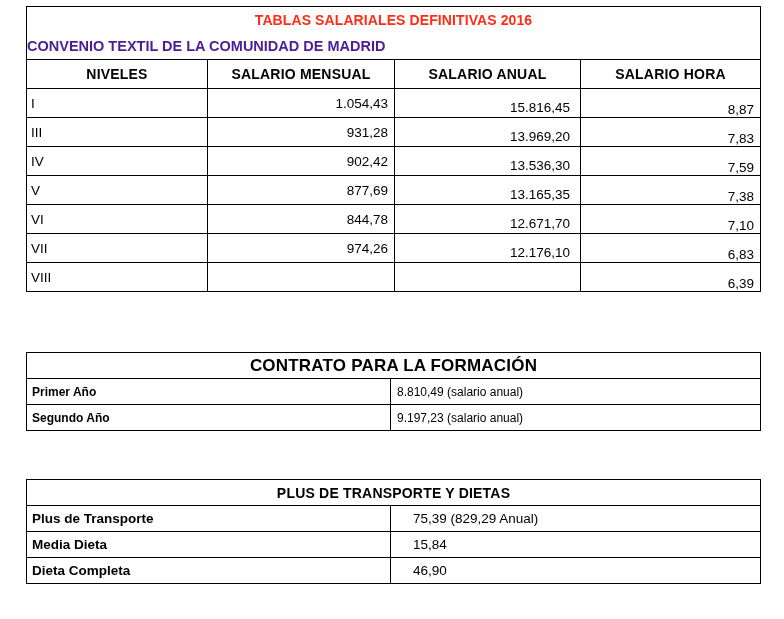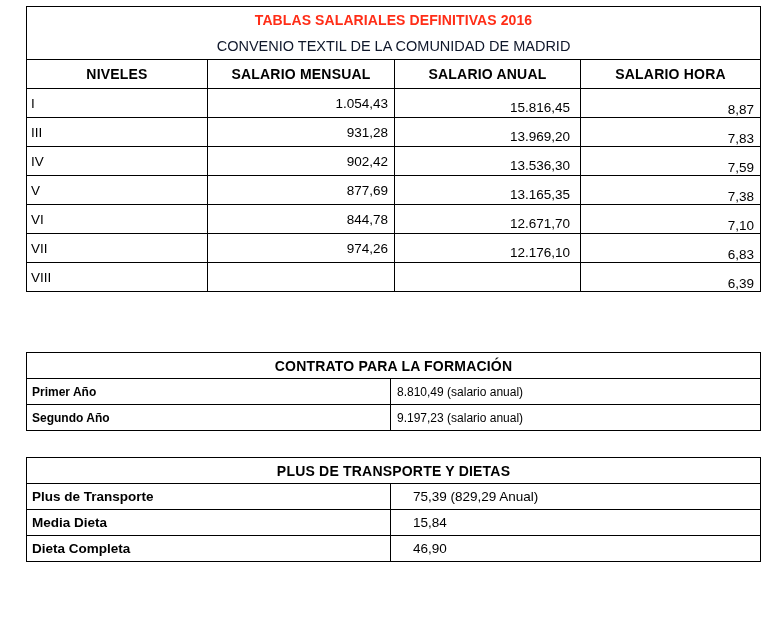--- a/index.html
+++ b/index.html
@@ -49,24 +49,24 @@
     height: 26px;
     text-align: center;
     font-size: 14px;
     font-weight: bold;
     letter-spacing: 0.1px;
     color: #FF2D17;
     border-bottom: none;
   }
   #salary-table .subtitle-cell {
     height: 26px;
-    text-align: center;
+    text-align: left;
     font-size: 14.5px;
-    font-weight: normal;
-    color: #0f172a;
+    font-weight: bold;
+    color: #4c1d95;
     border-top: none;
   }
   #salary-table thead th {
     height: 28px;
     text-align: center;
     font-size: 14px;
     font-weight: bold;
     letter-spacing: 0.2px;
   }
   #salary-table tbody td {
@@ -99,21 +99,21 @@
   
   #formacion-table {
     position: absolute;
     left: 26px;
     top: 352px;
     width: 734px;
   }
   #formacion-table .section-title {
     height: 25px;
     text-align: center;
-    font-size: 14px;
+    font-size: 17px;
     font-weight: bold;
     letter-spacing: 0.2px;
   }
   #formacion-table tbody td {
     height: 25px;
     font-size: 12px;
   }
   #formacion-table tbody td.k {
     text-align: left;
     padding-left: 5px;
@@ -122,21 +122,21 @@
   #formacion-table tbody td.v {
     text-align: left;
     padding-left: 6px;
     font-weight: normal;
   }
 
   
   #dietas-table {
     position: absolute;
     left: 26px;
-    top: 457px;
+    top: 479px;
     width: 734px;
   }
   #dietas-table .section-title {
     height: 25px;
     text-align: center;
     font-size: 14px;
     font-weight: bold;
     letter-spacing: 0.2px;
   }
   #dietas-table tbody td {

